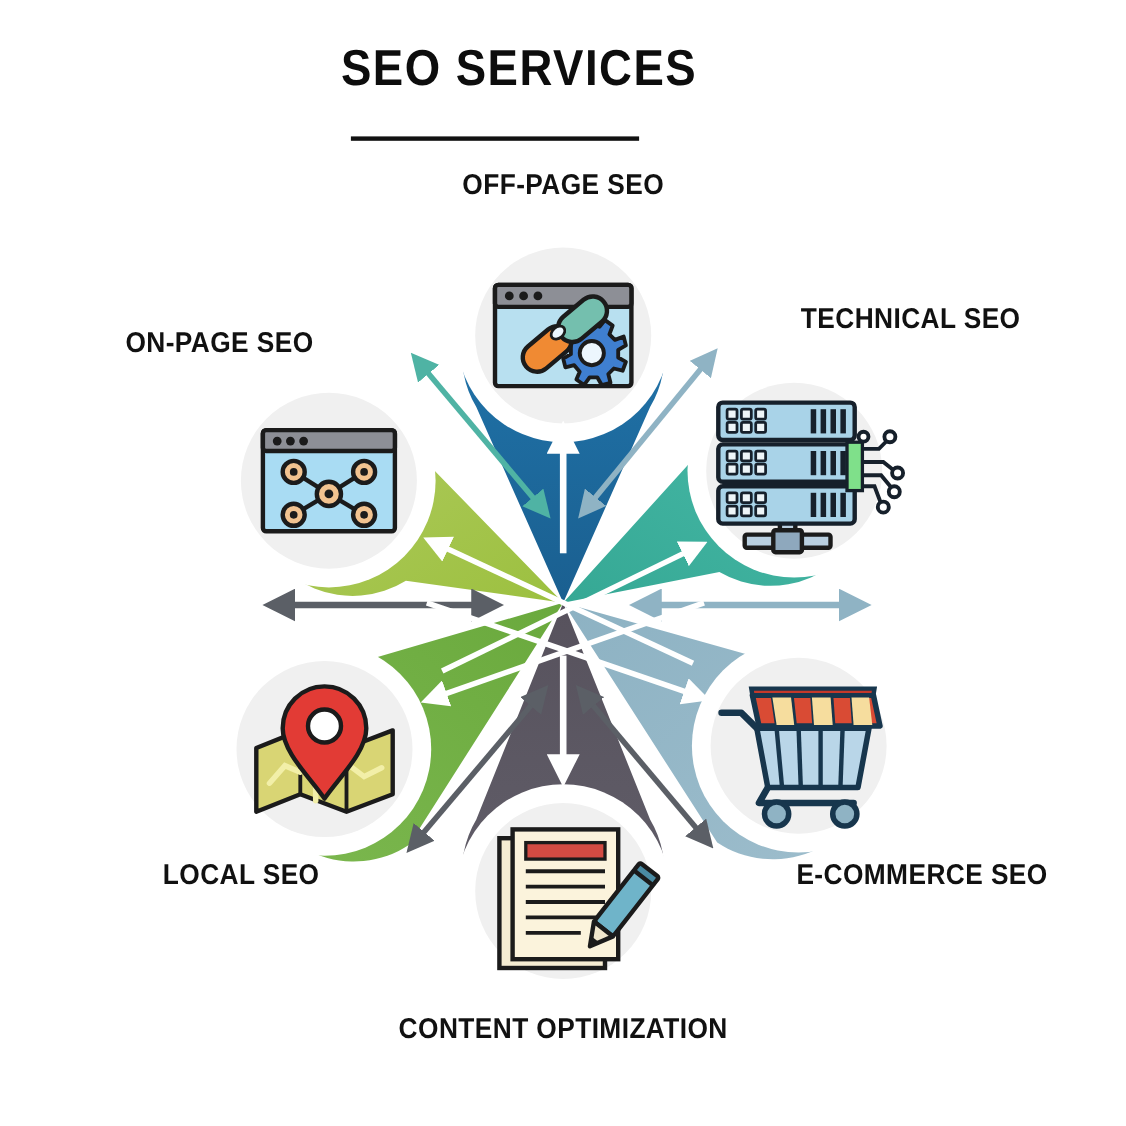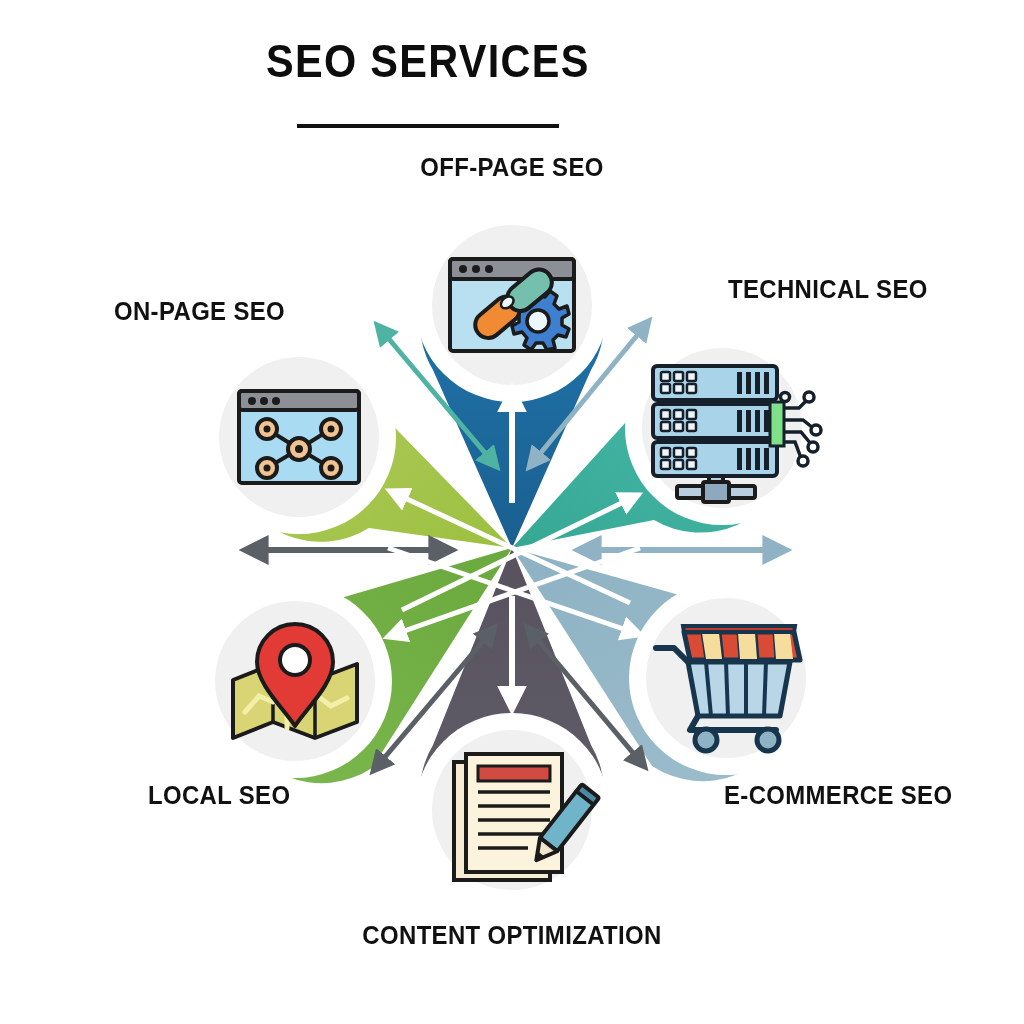--- a/index.html
+++ b/index.html
@@ -9,20 +9,21 @@
     font-family:"Liberation Sans", sans-serif;
     overflow:hidden;
     position:relative;
   }
   #stage{position:absolute;left:0;top:0;width:1024px;height:1024px;}
 
   
   #title-wrap{
     position:absolute;left:0;top:38px;width:856px;
     text-align:center;
+    padding-left:44px;
   }
   #page-title{
     display:inline-block;
     font-family:"Liberation Sans Narrow","Liberation Sans",sans-serif;
     font-size:46px;
     font-weight:bold;
     letter-spacing:1.5px;
     color:#0d0d0d;
     transform:scaleX(0.90);
     transform-origin:center;

